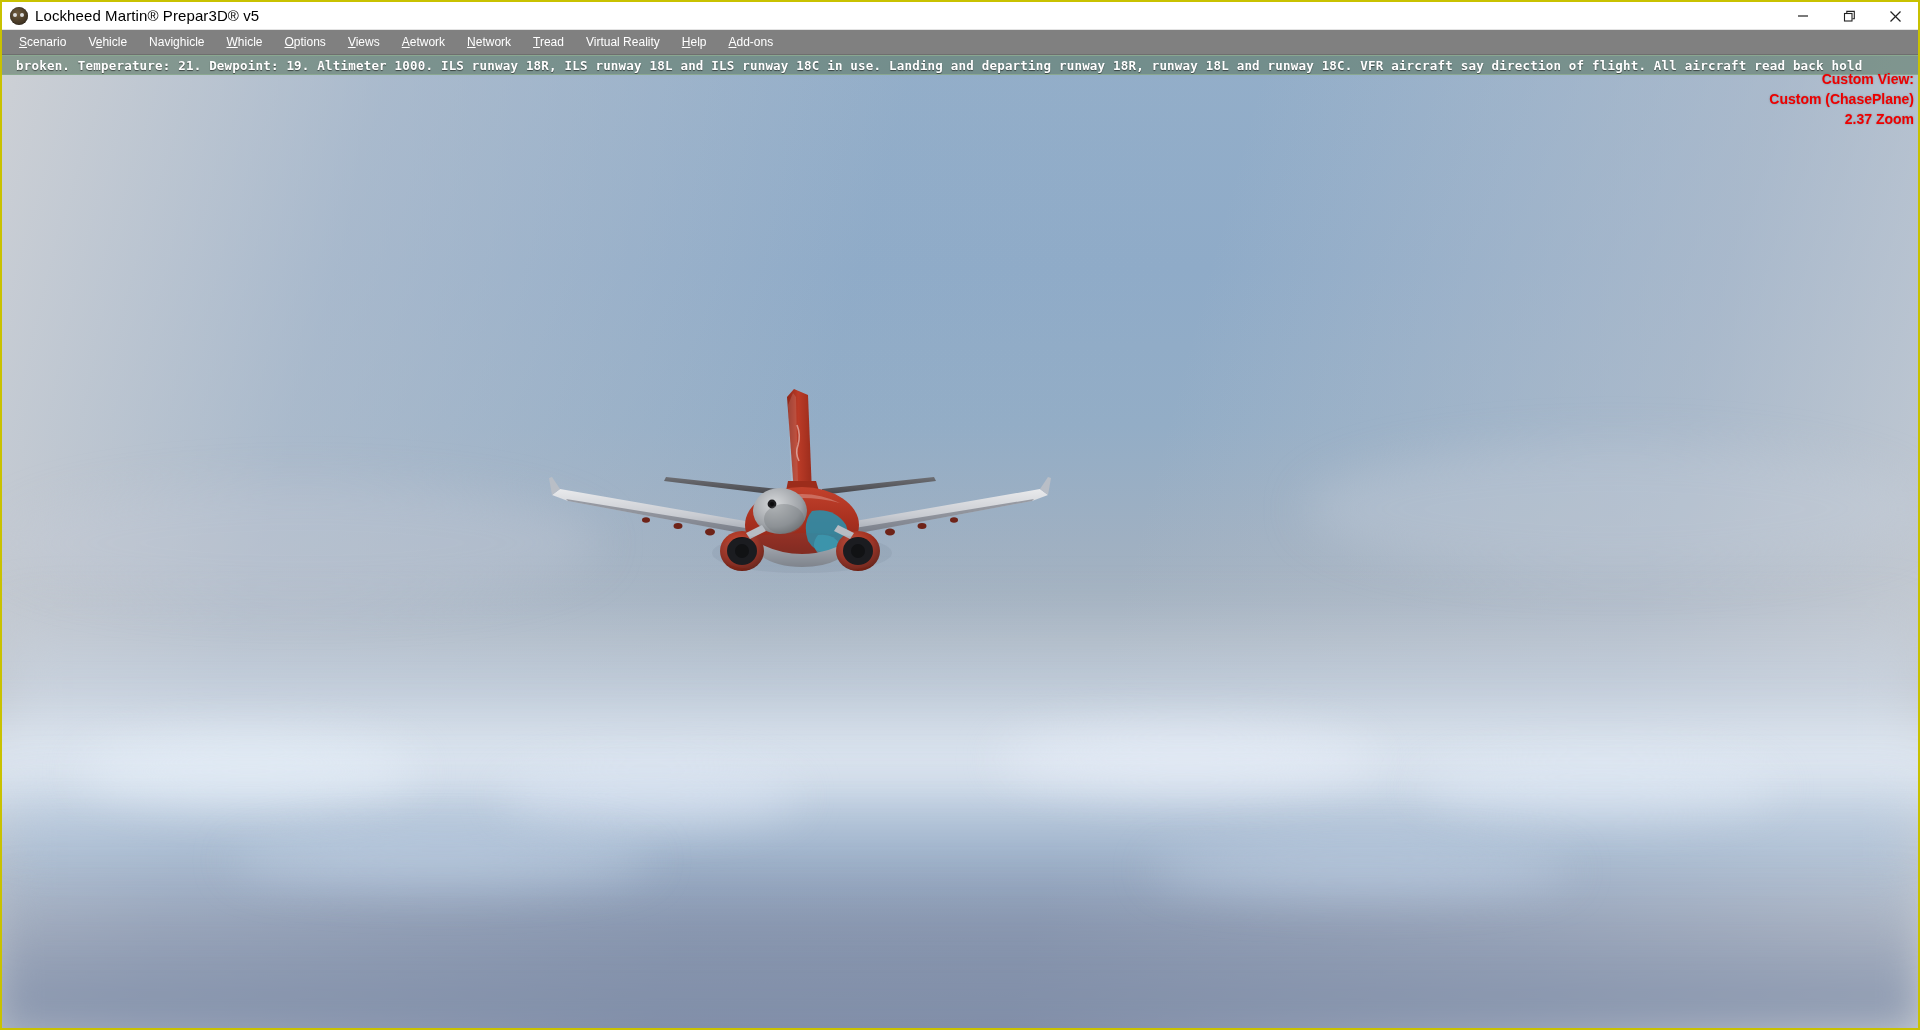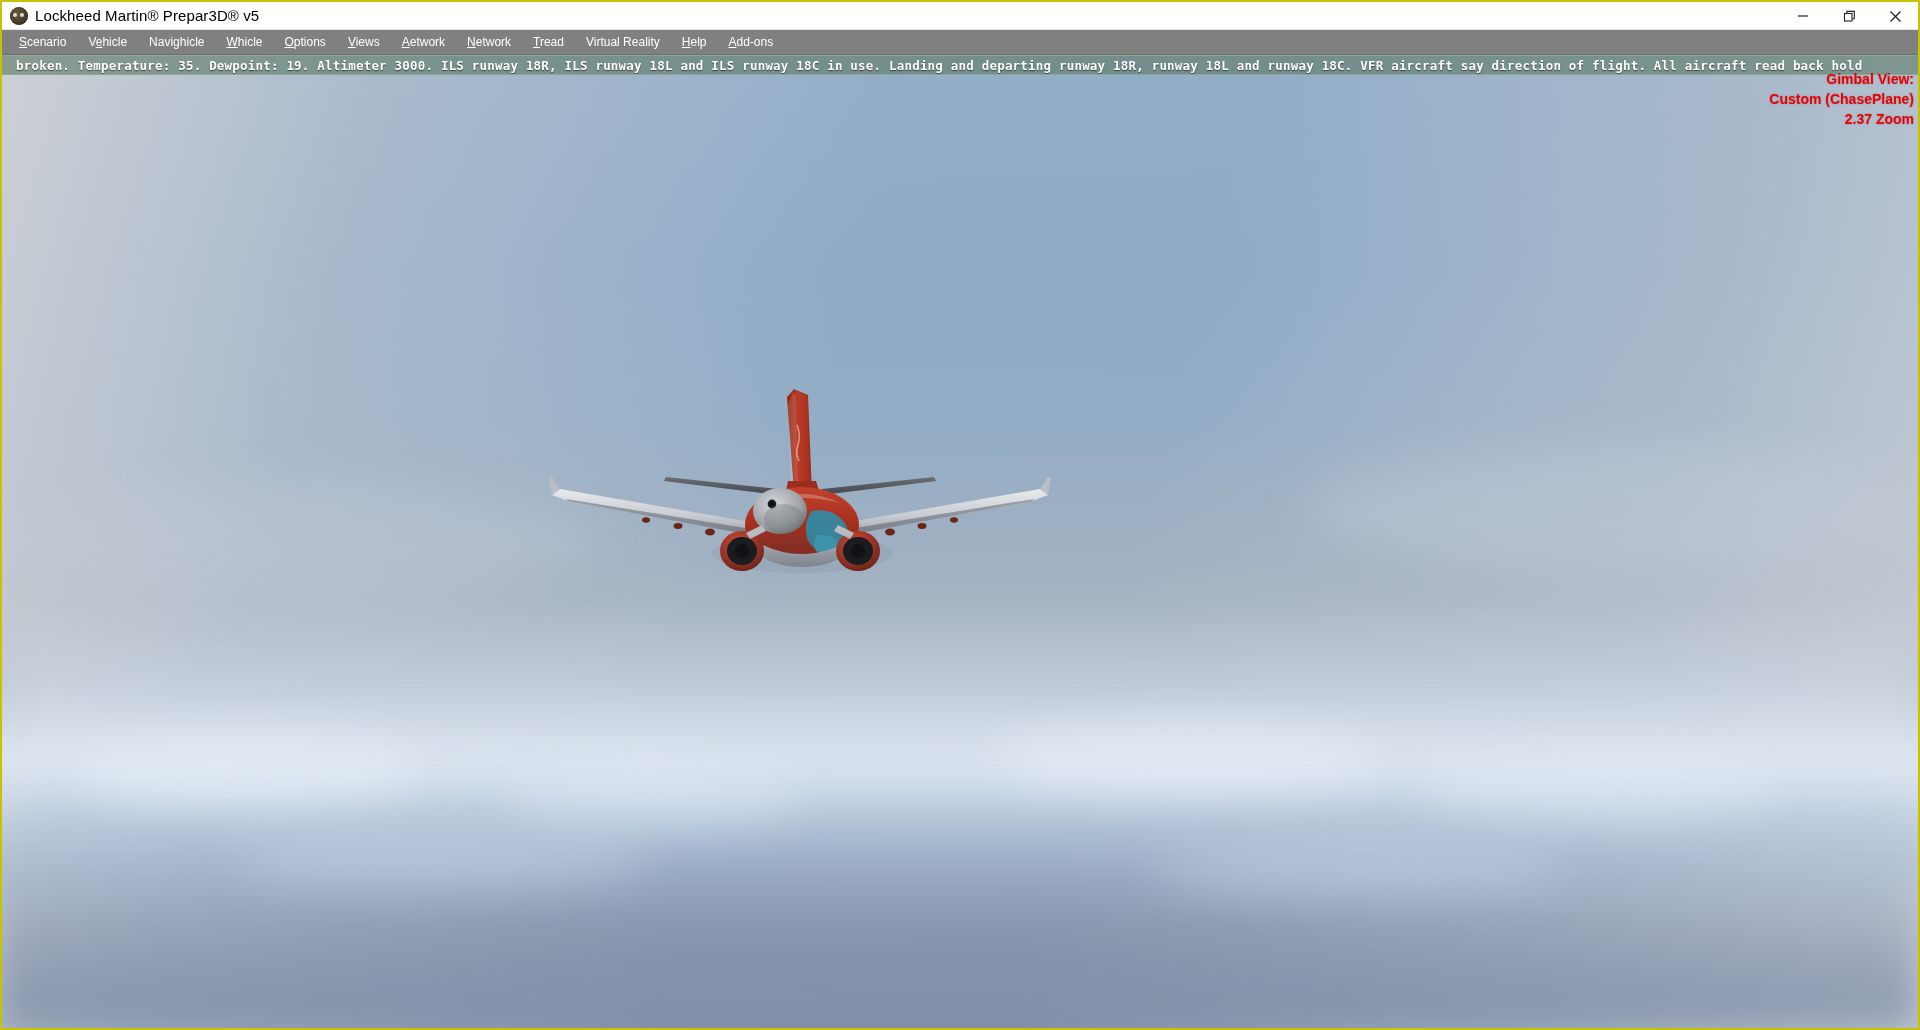--- a/index.html
+++ b/index.html
@@ -338,23 +338,23 @@
         <ellipse cx="96" cy="135" rx="4" ry="2.8" fill="#6e2318"></ellipse>
         <ellipse cx="340" cy="147" rx="5" ry="3.4" fill="#6e2318"></ellipse>
         <ellipse cx="372" cy="141" rx="4.5" ry="3" fill="#6e2318"></ellipse>
         <ellipse cx="404" cy="135" rx="4" ry="2.8" fill="#6e2318"></ellipse>
 
         <ellipse cx="252" cy="168" rx="90" ry="20" fill="rgba(90,100,120,0.10)"></ellipse>
       </svg>
     </div>
 
     <div class="atc-banner">
-      <span class="atc-text">broken.  Temperature: 35. Dewpoint: 19. Altimeter 3000. ILS runway 18R, ILS runway 18L and ILS runway 18C in use. Landing and departing runway 18R, runway 18L and runway 18C.  VFR aircraft say direction of flight. All aircraft read back hold</span>
+      <span class="atc-text">broken.  Temperature: 21. Dewpoint: 19. Altimeter 1000. ILS runway 18R, ILS runway 18L and ILS runway 18C in use. Landing and departing runway 18R, runway 18L and runway 18C.  VFR aircraft say direction of flight. All aircraft read back hold</span>
     </div>
 
     <div class="view-overlay">
-      <div>Gimbal View:</div>
+      <div>Custom View:</div>
       <div>Custom (ChasePlane)</div>
       <div>2.37 Zoom</div>
     </div>
 
   </div>
 </div>
 
 </body></html>

